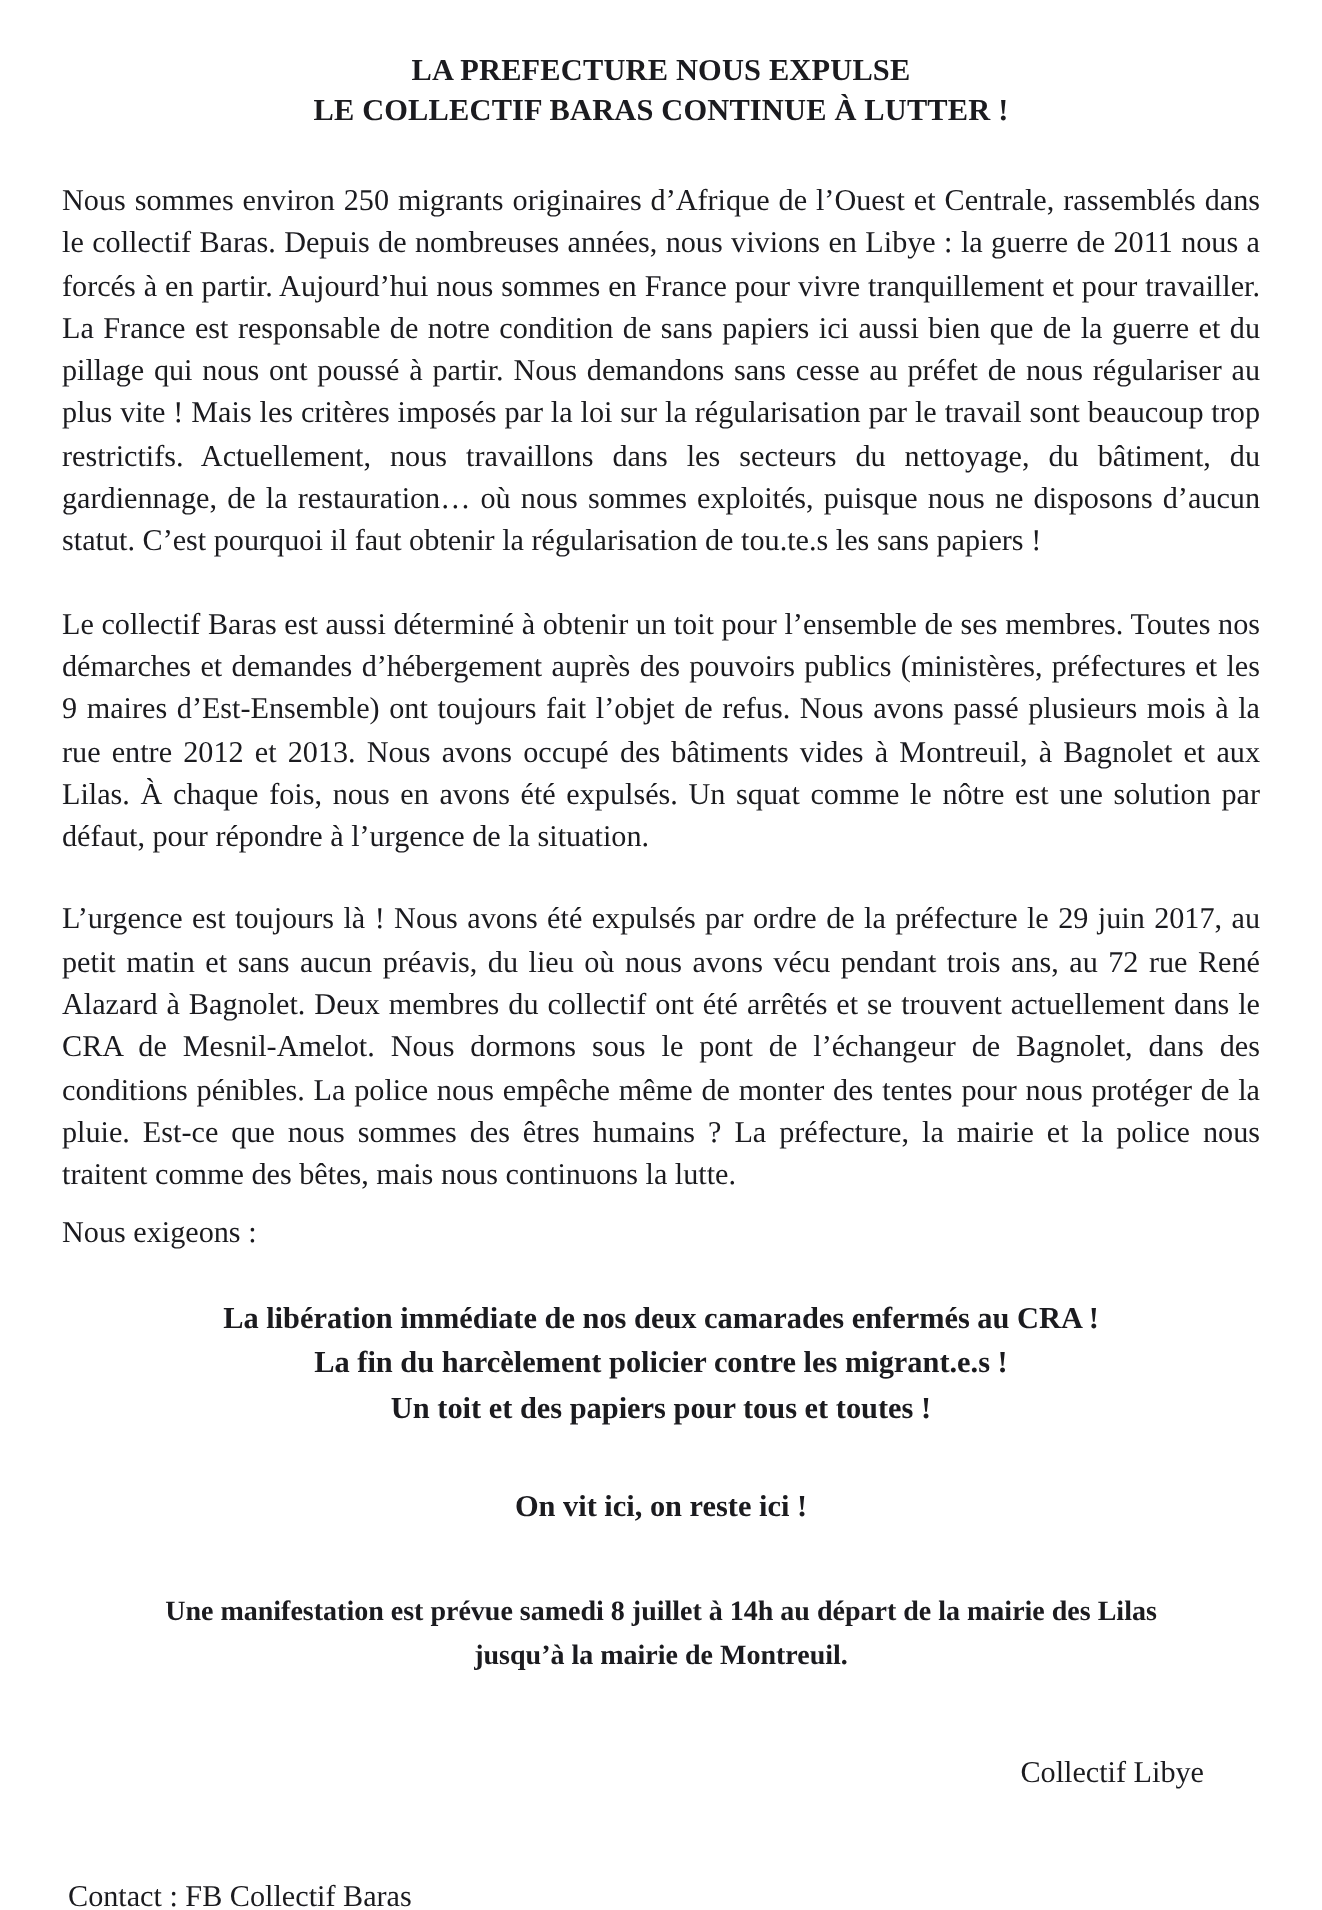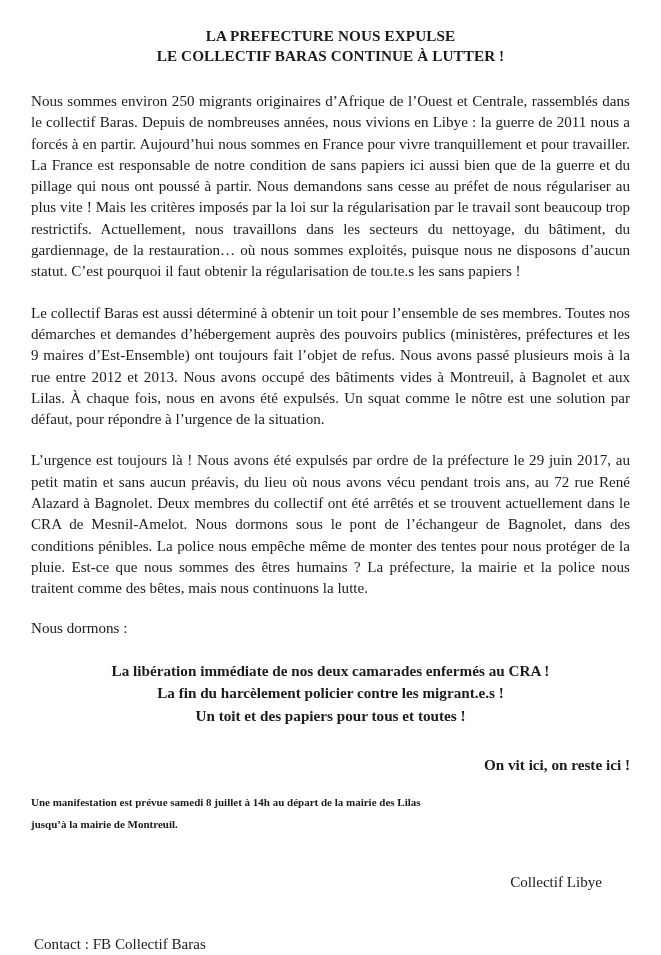--- a/index.html
+++ b/index.html
@@ -39,48 +39,48 @@
     margin-top: 25px;
   }
   p.para {
     text-align: justify;
     text-justify: inter-word;
     font-size: 15.1px;
     line-height: 21.3px;
     margin: 0 0 20px 0;
     hyphens: none;
   }
-  p.para:last-child { margin-bottom: 18px; }
+  p.para:last-child { margin-bottom: 7px; }
   .exigeons {
     font-size: 15.1px;
     line-height: 21.3px;
     margin: 0;
     text-align: left;
   }
   .demands {
     text-align: center;
     font-weight: bold;
     font-size: 15.2px;
     line-height: 22.5px;
     margin-top: 21px;
   }
   .demand-line { display: block; white-space: nowrap; }
   .slogan {
-    text-align: right;
+    text-align: center;
     font-weight: bold;
     font-size: 15.2px;
     line-height: 22.5px;
     margin-top: 27px;
   }
   .call {
-    text-align: left;
+    text-align: center;
     font-weight: bold;
-    font-size: 11px;
+    font-size: 14px;
     line-height: 22.5px;
-    margin-top: 14px;
+    margin-top: 30px;
   }
   .call-line { display: block; }
   .signature {
     text-align: right;
     font-size: 15.1px;
     line-height: 21.3px;
     margin-top: 36px;
     padding-right: 28px;
   }
   .contact {
@@ -100,21 +100,21 @@
     <span class="title-line">LA PREFECTURE NOUS EXPULSE</span>
     <span class="title-line">LE COLLECTIF BARAS CONTINUE À LUTTER !</span>
   </div>
 
   <div class="body-text">
     <p class="para">Nous sommes environ 250 migrants originaires d’Afrique de l’Ouest et Centrale, rassemblés dans le collectif Baras. Depuis de nombreuses années, nous vivions en Libye : la guerre de 2011 nous a forcés à en partir. Aujourd’hui nous sommes en France pour vivre tranquillement et pour travailler. La France est responsable de notre condition de sans papiers ici aussi bien que de la guerre et du pillage qui nous ont poussé à partir. Nous demandons sans cesse au préfet de nous régulariser au plus vite ! Mais les critères imposés par la loi sur la régularisation par le travail sont beaucoup trop restrictifs. Actuellement, nous travaillons dans les secteurs du nettoyage, du bâtiment, du gardiennage, de la restauration… où nous sommes exploités, puisque nous ne disposons d’aucun statut. C’est pourquoi il faut obtenir la régularisation de tou.te.s les sans papiers !</p>
     <p class="para">Le collectif Baras est aussi déterminé à obtenir un toit pour l’ensemble de ses membres. Toutes nos démarches et demandes d’hébergement auprès des pouvoirs publics (ministères, préfectures et les 9 maires d’Est-Ensemble) ont toujours fait l’objet de refus. Nous avons passé plusieurs mois à la rue entre 2012 et 2013. Nous avons occupé des bâtiments vides à Montreuil, à Bagnolet et aux Lilas. À chaque fois, nous en avons été expulsés. Un squat comme le nôtre est une solution par défaut, pour répondre à l’urgence de la situation.</p>
     <p class="para">L’urgence est toujours là ! Nous avons été expulsés par ordre de la préfecture le 29 juin 2017, au petit matin et sans aucun préavis, du lieu où nous avons vécu pendant trois ans, au 72 rue René Alazard à Bagnolet. Deux membres du collectif ont été arrêtés et se trouvent actuellement dans le CRA de Mesnil-Amelot. Nous dormons sous le pont de l’échangeur de Bagnolet, dans des conditions pénibles. La police nous empêche même de monter des tentes pour nous protéger de la pluie. Est-ce que nous sommes des êtres humains ? La préfecture, la mairie et la police nous traitent comme des bêtes, mais nous continuons la lutte.</p>
   </div>
 
-  <p class="exigeons">Nous dormons :</p>
+  <p class="exigeons">Nous exigeons :</p>
 
   <div class="demands">
     <span class="demand-line">La libération immédiate de nos deux camarades enfermés au CRA !</span>
     <span class="demand-line">La fin du harcèlement policier contre les migrant.e.s !</span>
     <span class="demand-line">Un toit et des papiers pour tous et toutes !</span>
   </div>
 
   <div class="slogan">On vit ici, on reste ici !</div>
 
   <div class="call">

